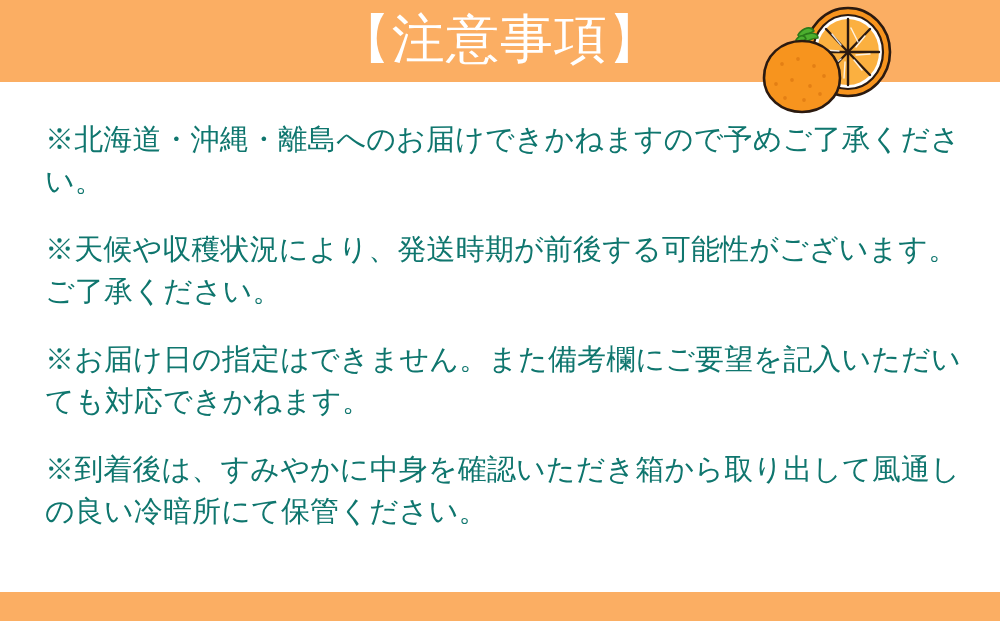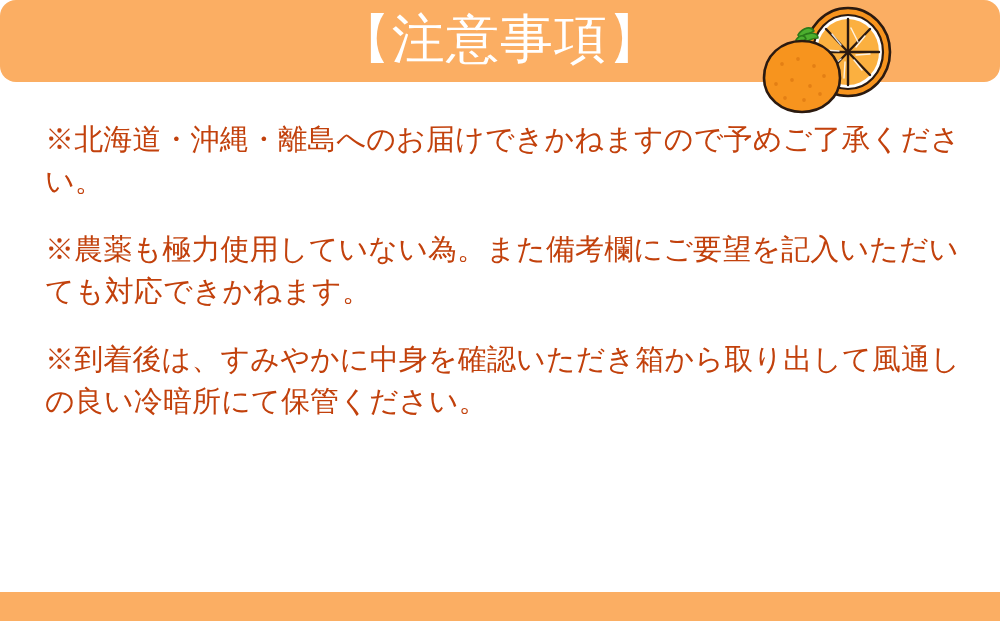--- a/index.html
+++ b/index.html
@@ -22,21 +22,20 @@
   }
 
   
   .header-band {
     position: absolute;
     left: 0;
     top: 0;
     width: 1000px;
     height: 82px;
     background: #fbae63;
-    border-radius: 16px;
   }
   .header-title {
     position: absolute;
     left: 0;
     top: 8px;
     width: 1000px;
     text-align: center;
     font-family: "Liberation Serif", "DejaVu Serif", serif;
     font-size: 53px;
     line-height: 62px;
@@ -64,21 +63,21 @@
   .notice-body {
     position: absolute;
     left: 45px;
     top: 118px;
     width: 925px;
   }
   .notice-item {
     font-family: "Liberation Serif", "DejaVu Serif", serif;
     font-size: 29px;
     line-height: 42px;
-    color: #c2410c;
+    color: #0f766e;
     margin: 0 0 26px 0;
     letter-spacing: 0.005em;
     text-align: left;
   }
   .notice-item:last-child {
     margin-bottom: 0;
   }
 
   
   .footer-band {
@@ -154,19 +153,20 @@
           <circle cx="33" cy="96" r="1.9"></circle>
           <circle cx="52" cy="98" r="1.9"></circle>
           <circle cx="68" cy="92" r="1.9"></circle>
         </g>
       </g>
     </svg>
   </div>
 
   <div class="notice-body">
     <p class="notice-item">※北海道・沖縄・離島へのお届けできかねますので予めご了承ください。</p>
-    <p class="notice-item">※農薬も極力使用していない為。また備考欄にご要望を記入いただいても対応できかねます。</p>
+    <p class="notice-item">※天候や収穫状況により、発送時期が前後する可能性がございます。ご了承ください。</p>
+    <p class="notice-item">※お届け日の指定はできません。また備考欄にご要望を記入いただいても対応できかねます。</p>
     <p class="notice-item">※到着後は、すみやかに中身を確認いただき箱から取り出して風通しの良い冷暗所にて保管ください。</p>
   </div>
 
   <div class="footer-band"></div>
 
 </div>
 
 </body></html>

